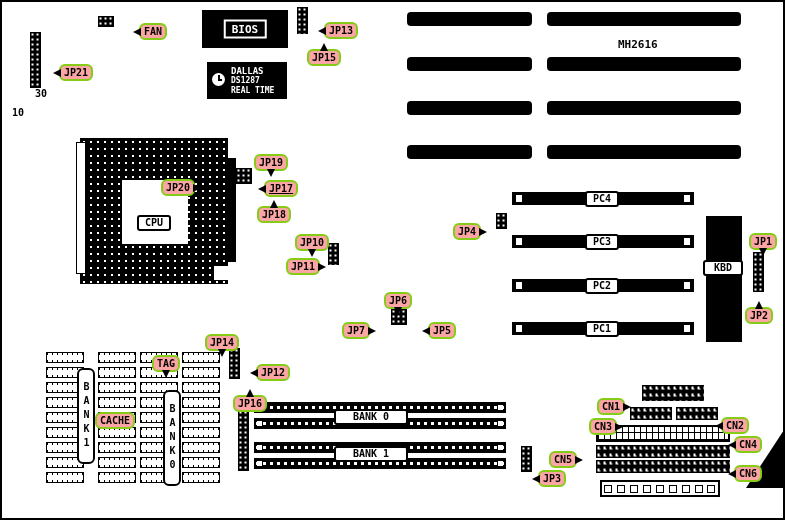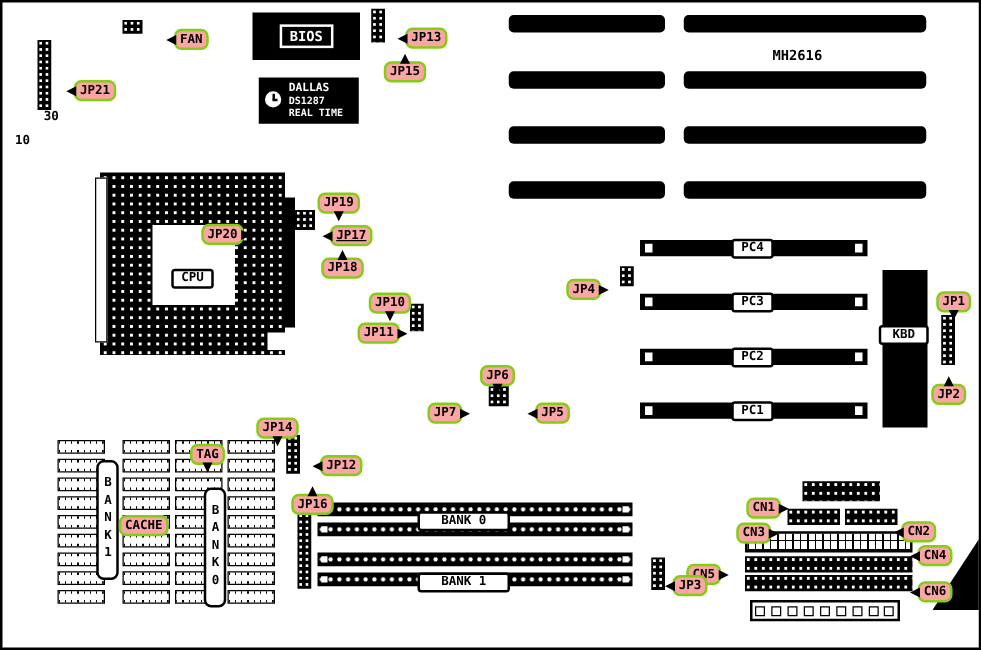--- a/index.html
+++ b/index.html
@@ -198,37 +198,37 @@
   <div class="callout" style="left:93px;top:399px;">CACHE</div>
   <div class="callout t-d" style="left:150px;top:342px;">TAG</div>
   <div class="labelbox vlabel" style="left:161px;top:388px;height:96px;">BANK0</div>
 
   <div class="pins" style="left:236px;top:398px;width:11px;height:71px;"></div>
   <div class="simm" style="left:252px;top:400px;width:252px;"></div>
   <div class="simm" style="left:252px;top:416px;width:252px;"></div>
   <div class="simm" style="left:252px;top:440px;width:252px;"></div>
   <div class="simm" style="left:252px;top:456px;width:252px;"></div>
   <div class="labelbox" style="left:332px;top:407px;width:74px;">BANK 0</div>
-  <div class="labelbox" style="left:332px;top:456px;width:74px;">BANK 1</div>
+  <div class="labelbox" style="left:332px;top:444px;width:74px;">BANK 1</div>
 
   <div class="callout t-r" style="left:595px;top:385px;">CN1</div>
   <div class="bconn" style="left:640px;top:383px;width:62px;height:16px;"></div>
   <div class="callout t-r" style="left:587px;top:405px;">CN3</div>
   <div class="bconn" style="left:628px;top:405px;width:42px;height:13px;"></div>
   <div class="bconn" style="left:674px;top:405px;width:42px;height:13px;"></div>
   <div class="callout t-l" style="left:719px;top:404px;">CN2</div>
   <div class="gconn" style="left:594px;top:423px;width:134px;height:17px;"></div>
   <div class="callout t-l" style="left:732px;top:423px;">CN4</div>
   <div class="bconn" style="left:594px;top:443px;width:134px;height:13px;"></div>
   <div class="callout t-r" style="left:547px;top:438px;">CN5</div>
   <div class="bconn" style="left:594px;top:458px;width:134px;height:13px;"></div>
   <div class="callout t-l" style="left:732px;top:452px;">CN6</div>
 
   <div class="pins" style="left:519px;top:444px;width:11px;height:26px;"></div>
-  <div class="callout t-l" style="left:536px;top:447px;">JP3</div>
+  <div class="callout t-l" style="left:536px;top:457px;">JP3</div>
 
   <div class="strip" style="left:598px;top:478px;width:120px;height:17px;">
       <div class="sq"></div>
       <div class="sq"></div>
       <div class="sq"></div>
       <div class="sq"></div>
       <div class="sq"></div>
       <div class="sq"></div>
       <div class="sq"></div>
       <div class="sq"></div>

